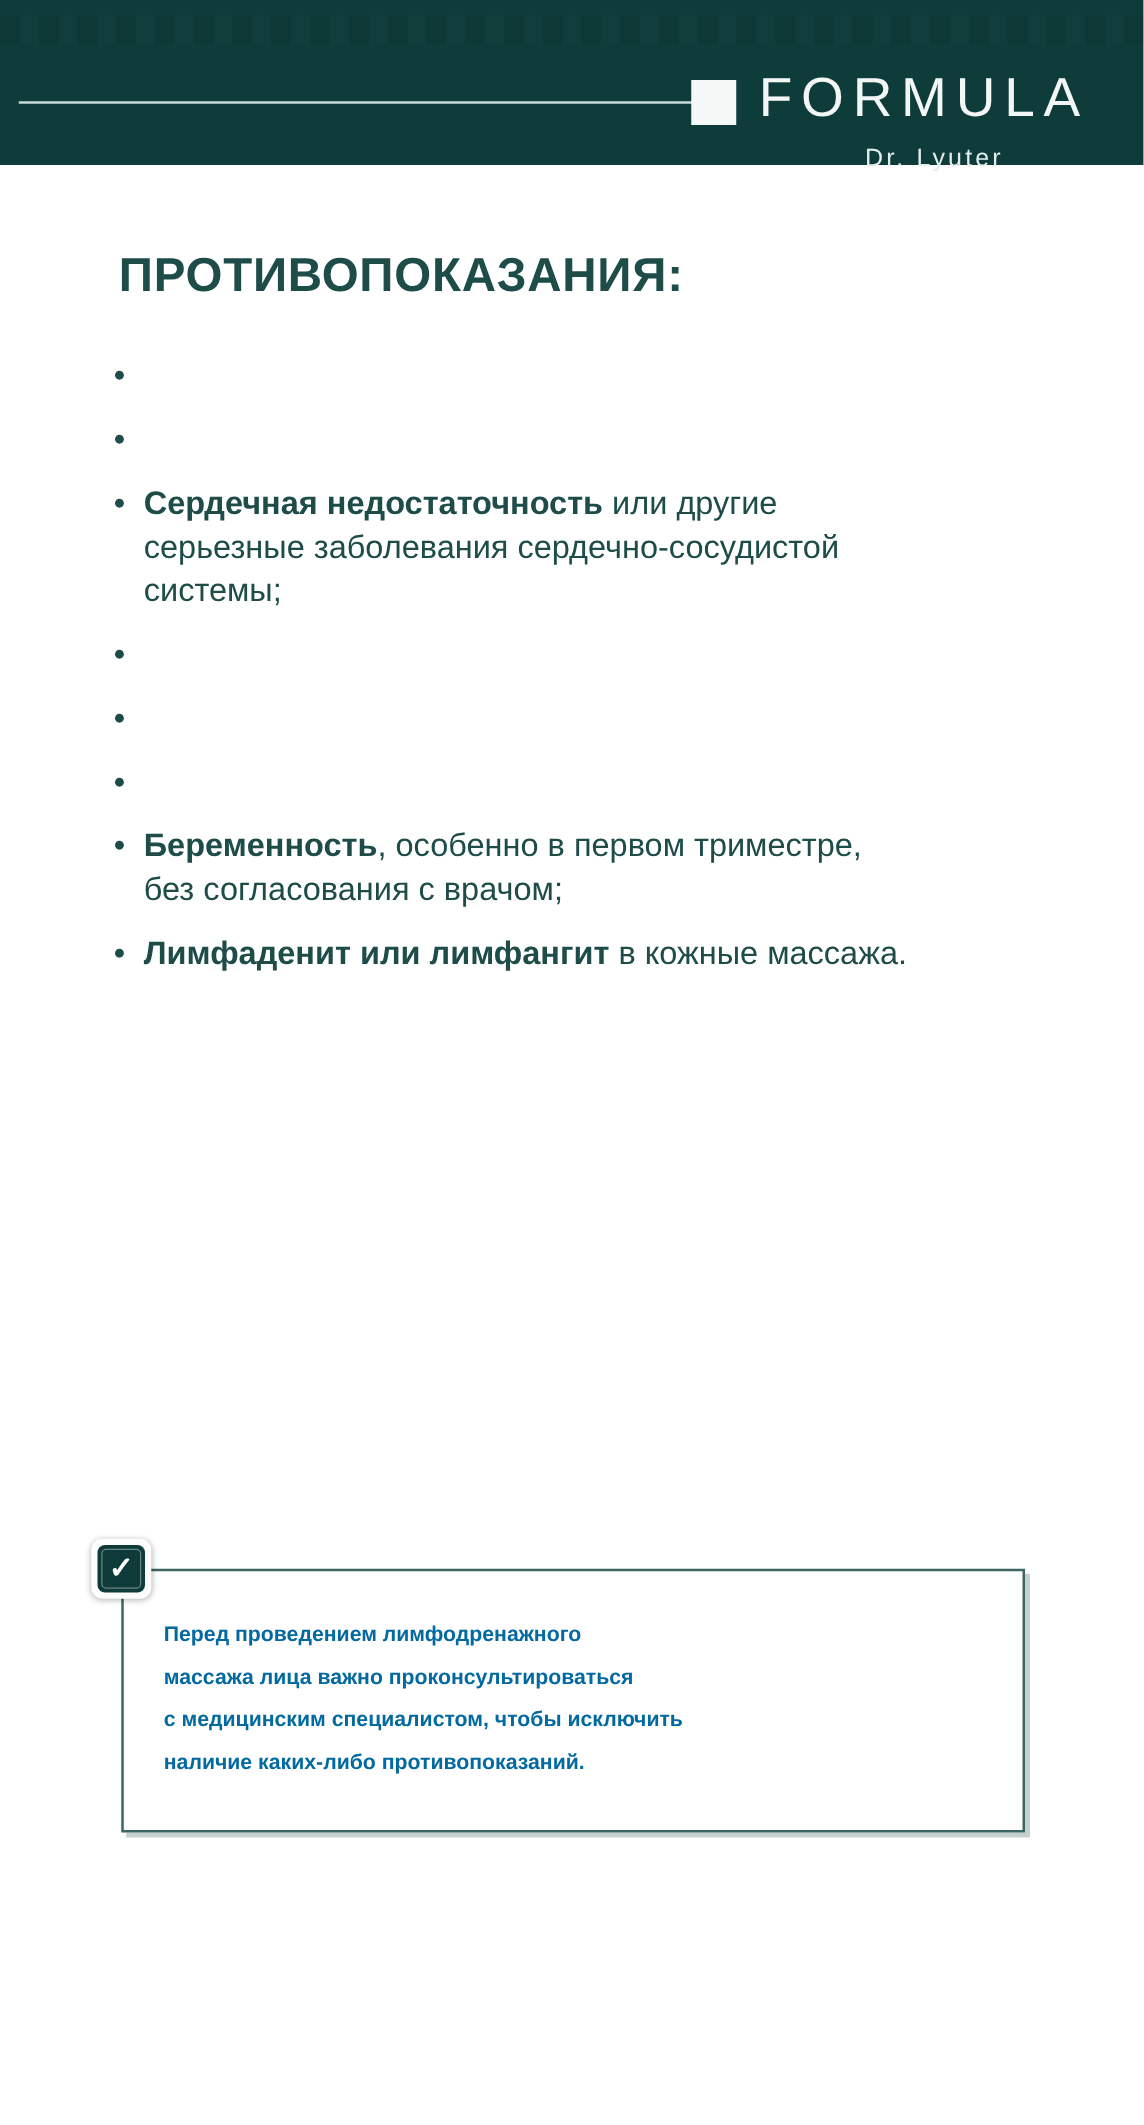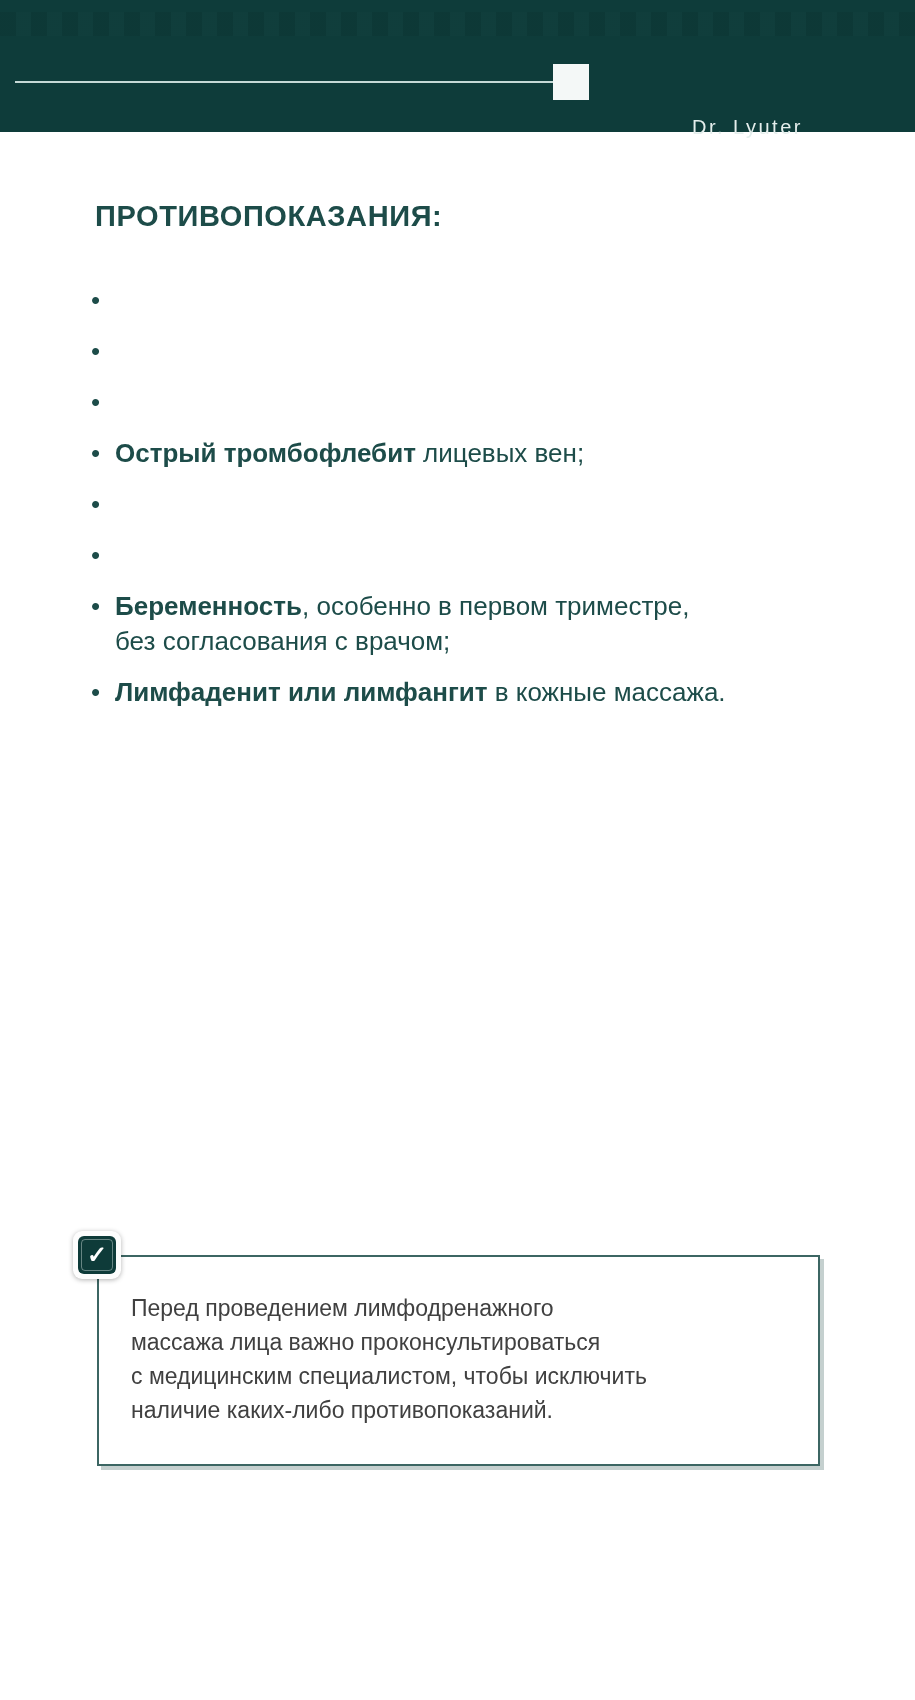--- a/index.html
+++ b/index.html
@@ -34,21 +34,21 @@
   }
   .brand-sub {
     position:absolute; left:692px; top:116px;
     font-size:20px; font-weight:400; letter-spacing:2.5px;
     color:#e4eeec; white-space:nowrap;
   }
 
   
   .title {
     position:absolute; left:95px; top:200px; margin:0;
-    font-size:29px; font-weight:700; letter-spacing:0.6px;
+    font-size:38px; font-weight:700; letter-spacing:0.6px;
     color:#1d4c49;
   }
 
   
   .contra-list {
     position:absolute; left:91px; top:283px; width:736px;
     margin:0; padding:0; list-style:none;
   }
   .contra-item {
     display:flex; margin-bottom:16px;
@@ -59,22 +59,22 @@
   .b { font-weight:700; }
 
   
   .note-box {
     position:absolute; left:97px; top:1255px; width:719px; height:207px;
     background:#ffffff; border:2px solid #3c6663;
     box-shadow:4px 4px 0 rgba(150,170,168,0.55);
   }
   .note-text {
     margin:34px 26px 0 32px;
-    font-size:23px; line-height:34px; font-weight:400;
-    color:#404040; white-space:pre-line;
+    font-size:17px; line-height:34px; font-weight:700;
+    color:#0369a1; white-space:pre-line;
   }
 
   
   .checkbox {
     position:absolute; left:73px; top:1231px; width:48px; height:48px;
     background:#fdfdfd; border-radius:9px;
     box-shadow:0 1px 5px rgba(0,0,0,0.30);
     display:flex; align-items:center; justify-content:center;
     cursor:pointer;
   }
@@ -94,41 +94,44 @@
 </style>
 </head>
 <body>
 
 <div class="page">
 
   <header class="header">
     <div class="hdr-pattern"></div>
     <div class="rule"></div>
     <div class="logo-square"></div>
+    <div class="formula">FORMULA</div>
     <div class="brand-sub">Dr. Lyuter</div>
   </header>
 
   <h1 class="title">ПРОТИВОПОКАЗАНИЯ:</h1>
 
   <ul class="contra-list" id="contra-list">
     <li class="contra-item">
       <span class="dot">•</span>
     </li>
 
     <li class="contra-item">
       <span class="dot">•</span>
     </li>
 
     <li class="contra-item">
       <span class="dot">•</span>
+      <span class="txt"><b class="b">Сердечная недостаточность</b><span class="r"> или другие
+серьезные заболевания сердечно-сосудистой
+системы;</span></span>
     </li>
 
     <li class="contra-item">
       <span class="dot">•</span>
-      <span class="txt"><b class="b">Острый тромбофлебит</b><span class="r"> лицевых вен;</span></span>
     </li>
 
     <li class="contra-item">
       <span class="dot">•</span>
     </li>
 
     <li class="contra-item">
       <span class="dot">•</span>
     </li>
 

